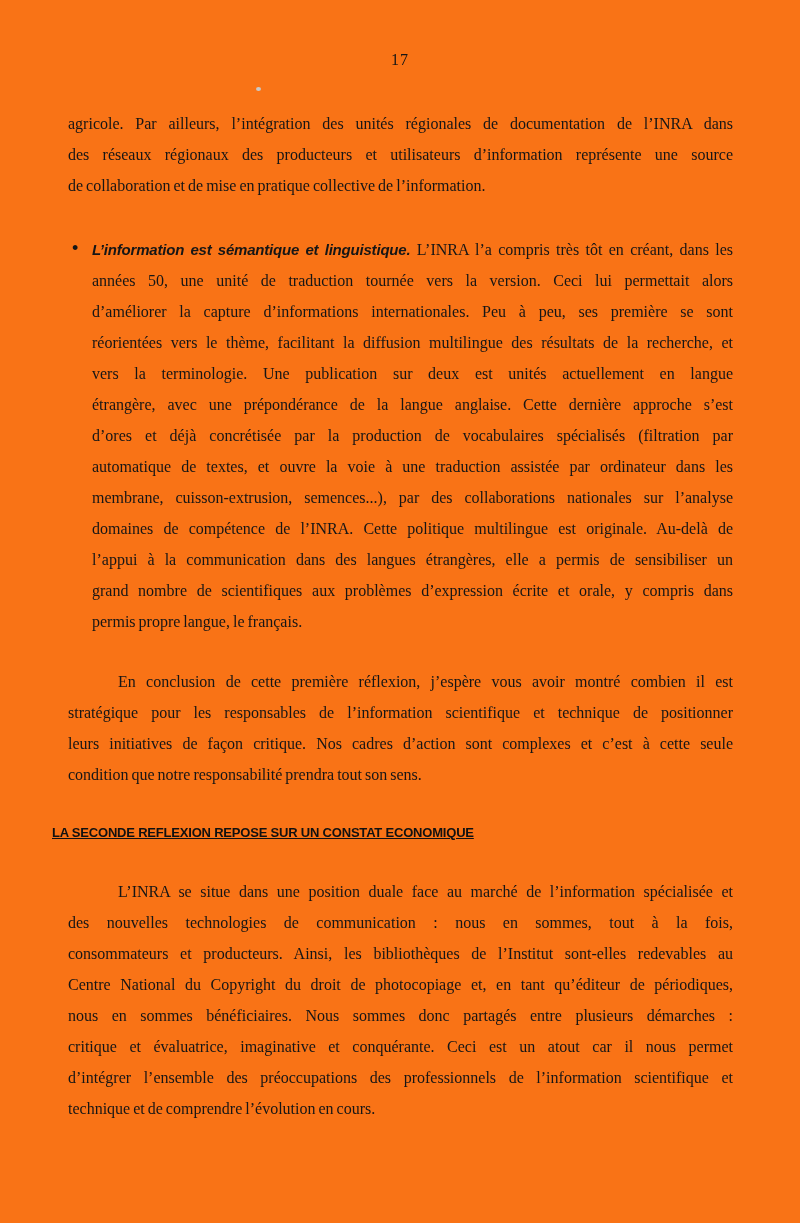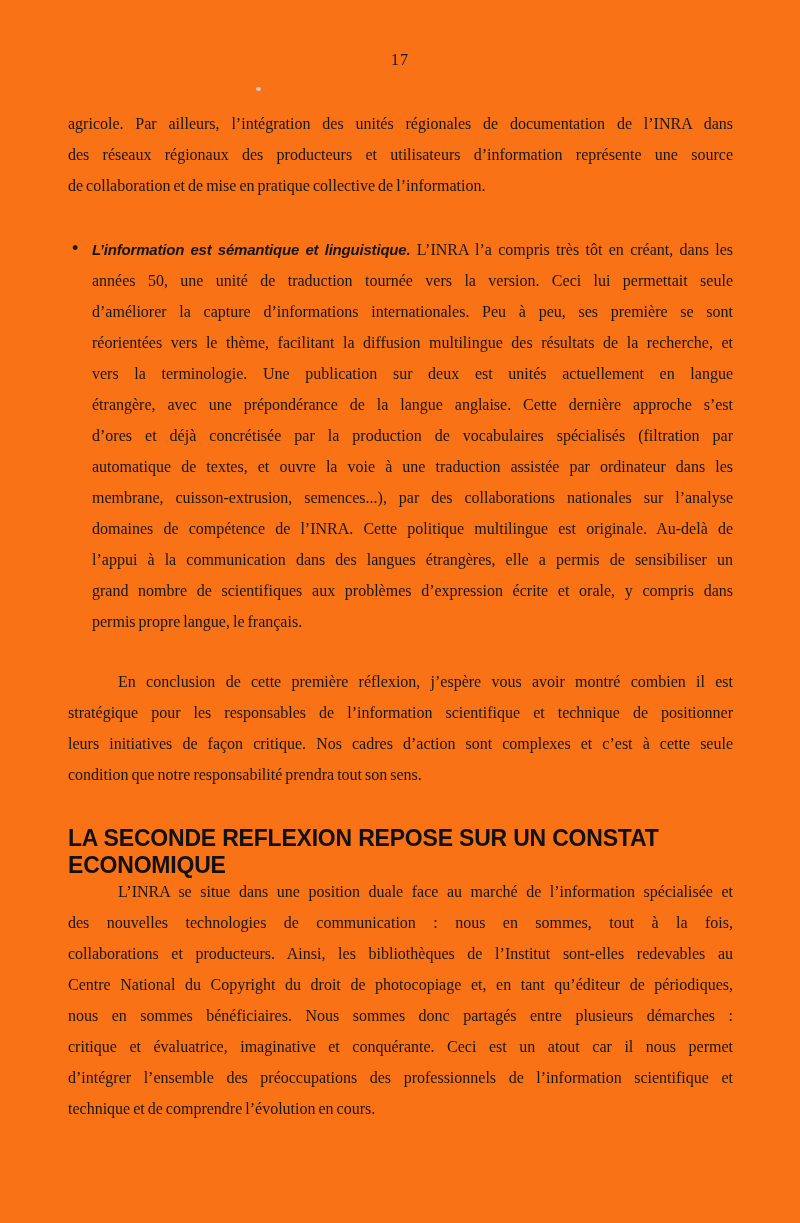--- a/index.html
+++ b/index.html
@@ -39,25 +39,26 @@
     font-family: "Liberation Sans", sans-serif;
   }
   .bullet-lead {
     font-family: "Liberation Sans", sans-serif;
     font-weight: bold; font-style: italic;
     font-size: 15px;
     letter-spacing: -0.2px;
     margin-top: 13px;
   }
   .heading {
-    position: absolute; left: 68px; width: 700px;
+    position: absolute; left: 52px; width: 700px;
     font-family: "Liberation Sans", sans-serif;
-    font-weight: bold; font-size: 23px;
+    font-weight: bold; font-size: 13px;
     letter-spacing: -0.2px;
     color: #111111;
+    text-decoration: underline;
   }
 </style>
 </head>
 <body>
 
 <div class="page">
 
   <div class="page-number">17</div>
 
   <div class="speck"></div>
@@ -67,21 +68,21 @@
       <div class="line">des réseaux régionaux des producteurs et utilisateurs d’information représente une source</div>
       <div class="line last">de collaboration et de mise en pratique collective de l’information.</div>
     </div>
 
   <div class="bullet-block" style="top:234px">
     <span class="bullet-marker">•</span>
     <div class="line">
       <span class="bullet-lead">L’information est sémantique et linguistique.</span><span> L’INRA l’a compris très tôt en créant, dans les</span>
     </div>
     <div>
-        <div class="line">années 50, une unité de traduction tournée vers la version. Ceci lui permettait seule</div>
+        <div class="line">années 50, une unité de traduction tournée vers la version. Ceci lui permettait alors</div>
         <div class="line">d’améliorer la capture d’informations internationales. Peu à peu, ses première se sont</div>
         <div class="line">réorientées vers le thème, facilitant la diffusion multilingue des résultats de la recherche, et</div>
         <div class="line">vers la terminologie. Une publication sur deux est unités actuellement en langue</div>
         <div class="line">étrangère, avec une prépondérance de la langue anglaise. Cette dernière approche s’est</div>
         <div class="line">d’ores et déjà concrétisée par la production de vocabulaires spécialisés (filtration par</div>
         <div class="line">automatique de textes, et ouvre la voie à une traduction assistée par ordinateur dans les</div>
         <div class="line">membrane, cuisson-extrusion, semences...), par des collaborations nationales sur l’analyse</div>
         <div class="line">domaines de compétence de l’INRA. Cette politique multilingue est originale. Au-delà de</div>
         <div class="line">l’appui à la communication dans des langues étrangères, elle a permis de sensibiliser un</div>
         <div class="line">grand nombre de scientifiques aux problèmes d’expression écrite et orale, y compris dans</div>
@@ -94,21 +95,21 @@
       <div class="line">stratégique pour les responsables de l’information scientifique et technique de positionner</div>
       <div class="line">leurs initiatives de façon critique. Nos cadres d’action sont complexes et c’est à cette seule</div>
       <div class="line last">condition que notre responsabilité prendra tout son sens.</div>
     </div>
 
   <div class="heading" style="top:825px">LA SECONDE REFLEXION REPOSE SUR UN CONSTAT ECONOMIQUE</div>
 
   <div class="para indent" style="top:876px">
       <div class="line">L’INRA se situe dans une position duale face au marché de l’information spécialisée et</div>
       <div class="line">des nouvelles technologies de communication : nous en sommes, tout à la fois,</div>
-      <div class="line">collaborations et producteurs. Ainsi, les bibliothèques de l’Institut sont-elles redevables au</div>
+      <div class="line">consommateurs et producteurs. Ainsi, les bibliothèques de l’Institut sont-elles redevables au</div>
       <div class="line">Centre National du Copyright du droit de photocopiage et, en tant qu’éditeur de périodiques,</div>
       <div class="line">nous en sommes bénéficiaires. Nous sommes donc partagés entre plusieurs démarches :</div>
       <div class="line">critique et évaluatrice, imaginative et conquérante. Ceci est un atout car il nous permet</div>
       <div class="line">d’intégrer l’ensemble des préoccupations des professionnels de l’information scientifique et</div>
       <div class="line last">technique et de comprendre l’évolution en cours.</div>
     </div>
 
 </div>
 
 </body></html>

